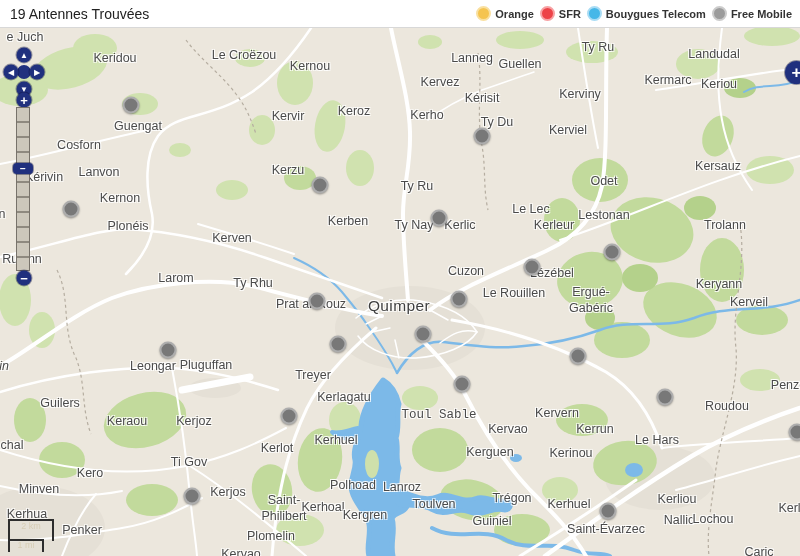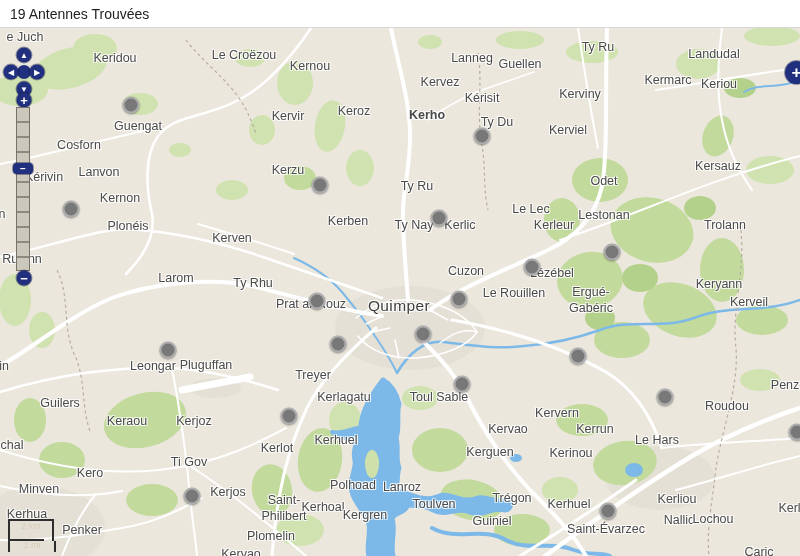--- a/index.html
+++ b/index.html
@@ -46,30 +46,49 @@
   #zoom-handle{position:absolute; left:13px; top:135px; width:20px; height:11px; background:var(--ctrl,#20307e);
                border-radius:4px; box-shadow:0 0 0 1px rgba(10,16,60,.4); cursor:grab; color:#fff; font-size:10px; font-weight:bold;
                display:flex; align-items:center; justify-content:center; line-height:1;}
   #expand-btn{position:absolute; left:785px; top:33px; width:23px; height:23px; border-radius:50%;
               background:var(--ctrl,#20307e); color:#fff; font-size:17px; font-weight:bold; display:flex;
               align-items:center; justify-content:center; cursor:pointer; box-shadow:0 0 0 1px rgba(10,16,60,.4);}
 
   
   #scaleline{position:absolute; left:8px; top:491px; z-index:4; font-size:9px; color:#d7cdb5; pointer-events:none;}
   #scale-km{width:46px; height:22px; border:2px solid #2d2d2d; border-bottom:none; box-sizing:border-box; text-align:center; line-height:10px;}
-  #scale-mi{width:48px; height:11px; border:2px solid #2d2d2d; border-bottom:none; border-top:none; box-sizing:border-box; text-align:center; line-height:8px; position:relative;}
+  #scale-mi{width:36px; height:11px; border:2px solid #2d2d2d; border-bottom:none; border-top:none; box-sizing:border-box; text-align:center; line-height:8px; position:relative;}
   #scale-mi:before{content:""; position:absolute; left:-2px; top:-2px; width:36px; border-top:2px solid #2d2d2d;}
 </style>
 </head>
 <body>
 
 <div id="app">
 
   <div id="header">
     <div id="page-title">19 Antennes Trouvées</div>
+    <div id="legend">
+
+    <div class="legend-item">
+        <span class="legend-dot" style="background: rgb(245, 196, 79); border-color: rgb(249, 224, 160);"></span>
+        <span class="legend-label">Orange</span>
+      </div>
+        <div class="legend-item">
+        <span class="legend-dot" style="background: rgb(237, 67, 72); border-color: rgb(247, 162, 164);"></span>
+        <span class="legend-label">SFR</span>
+      </div>
+        <div class="legend-item">
+        <span class="legend-dot" style="background: rgb(69, 183, 232); border-color: rgb(169, 220, 244);"></span>
+        <span class="legend-label">Bouygues Telecom</span>
+      </div>
+        <div class="legend-item">
+        <span class="legend-dot" style="background: rgb(156, 156, 156); border-color: rgb(204, 204, 204);"></span>
+        <span class="legend-label">Free Mobile</span>
+      </div>
+      </div>
   </div>
 
   <div id="map">
 
     <svg id="decor" width="800" height="528" viewBox="0 0 800 528">
 
       <g fill="#e5e0d6">
         <ellipse cx="410" cy="300" rx="75" ry="42"></ellipse>
         <ellipse cx="660" cy="450" rx="55" ry="32"></ellipse>
         <ellipse cx="40" cy="500" rx="65" ry="42"></ellipse>
@@ -197,21 +216,21 @@
         <div class="maplabel" style="left: 310px; top: 39px;">Kernou</div>
         <div class="maplabel" style="left: 472px; top: 31px;">Lanneg</div>
         <div class="maplabel" style="left: 520px; top: 37px;">Guellen</div>
         <div class="maplabel" style="left: 598px; top: 20px;">Ty Ru</div>
         <div class="maplabel" style="left: 714px; top: 27px;">Landudal</div>
         <div class="maplabel" style="left: 668px; top: 53px;">Kermarc</div>
         <div class="maplabel" style="left: 719px; top: 57px;">Keriou</div>
         <div class="maplabel" style="left: 580px; top: 67px;">Kerviny</div>
         <div class="maplabel" style="left: 440px; top: 55px;">Kervez</div>
         <div class="maplabel" style="left: 482px; top: 71px;">Kérisit</div>
-        <div class="maplabel" style="left: 427px; top: 88px; font-weight: bold;">Kerho</div>
+        <div class="maplabel" style="left: 427px; top: 88px;">Kerho</div>
         <div class="maplabel" style="left: 497px; top: 95px;">Ty Du</div>
         <div class="maplabel" style="left: 354px; top: 84px;">Keroz</div>
         <div class="maplabel" style="left: 288px; top: 89px;">Kervir</div>
         <div class="maplabel" style="left: 138px; top: 99px;">Guengat</div>
         <div class="maplabel" style="left: 79px; top: 118px;">Cosforn</div>
         <div class="maplabel" style="left: 568px; top: 103px;">Kerviel</div>
         <div class="maplabel" style="left: 718px; top: 139px;">Kersauz</div>
         <div class="maplabel" style="left: 604px; top: 154px;">Odet</div>
         <div class="maplabel" style="left: 99px; top: 145px;">Lanvon</div>
         <div class="maplabel" style="left: 44px; top: 150px;">Kérivin</div>
@@ -233,26 +252,26 @@
         <div class="maplabel" style="left: 253px; top: 256px;">Ty Rhu</div>
         <div class="maplabel" style="left: 466px; top: 244px;">Cuzon</div>
         <div class="maplabel" style="left: 552px; top: 246px;">Lézébel</div>
         <div class="maplabel" style="left: 514px; top: 266px;">Le Rouillen</div>
         <div class="maplabel" style="left: 591px; top: 273px;">Ergué-
 Gabéric</div>
         <div class="maplabel" style="left: 719px; top: 257px;">Keryann</div>
         <div class="maplabel" style="left: 749px; top: 275px;">Kerveil</div>
         <div class="maplabel" style="left: 311px; top: 277px;">Prat ar Rouz</div>
         <div class="maplabel city" style="left: 399px; top: 278px;">Quimper</div>
-        <div class="maplabel" style="left: 4px; top: 339px;">in</div>
+        <div class="maplabel" style="left: 4px; top: 339px; font-style: italic;">in</div>
         <div class="maplabel" style="left: 153px; top: 339px;">Leongar</div>
         <div class="maplabel" style="left: 206px; top: 338px;">Pluguffan</div>
         <div class="maplabel" style="left: 313px; top: 348px;">Treyer</div>
         <div class="maplabel" style="left: 344px; top: 370px;">Kerlagatu</div>
-        <div class="maplabel" style="left: 439px; top: 370px;">Toul Sable</div>
+        <div class="maplabel" style="left: 439px; top: 388px; font-family: Liberation Mono, monospace;">Toul Sable</div>
         <div class="maplabel" style="left: 60px; top: 376px;">Guilers</div>
         <div class="maplabel" style="left: 127px; top: 394px;">Keraou</div>
         <div class="maplabel" style="left: 194px; top: 394px;">Kerjoz</div>
         <div class="maplabel" style="left: 12px; top: 418px;">chal</div>
         <div class="maplabel" style="left: 90px; top: 446px;">Kero</div>
         <div class="maplabel" style="left: 189px; top: 435px;">Ti Gov</div>
         <div class="maplabel" style="left: 39px; top: 450px; margin-top: 12px;">Minven</div>
         <div class="maplabel" style="left: 228px; top: 465px;">Kerjos</div>
         <div class="maplabel" style="left: 27px; top: 487px;">Kerhua</div>
         <div class="maplabel" style="left: 82px; top: 503px;">Penker</div>

